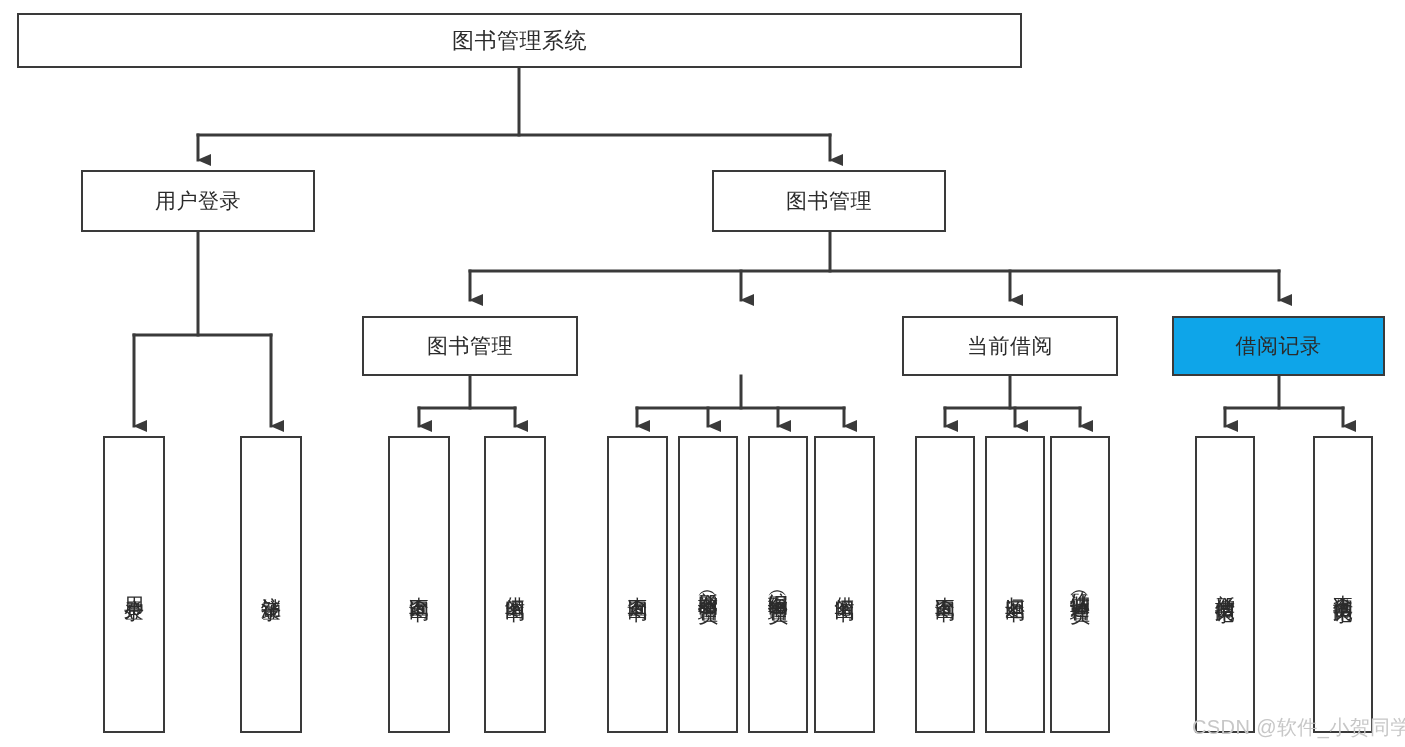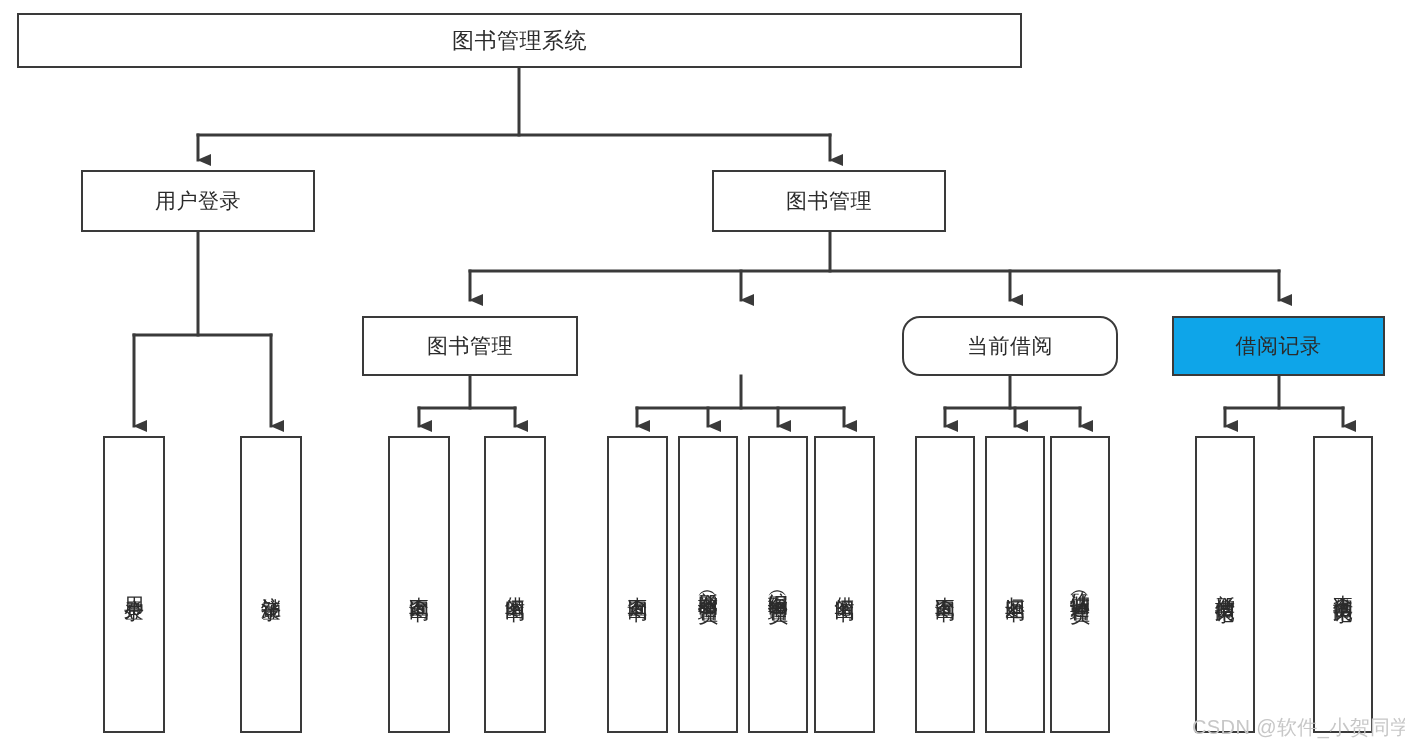--- a/index.html
+++ b/index.html
@@ -127,21 +127,21 @@
   <div class="node" style="left: 81px; top: 170px; width: 234px; height: 62px; border-color: rgb(58, 58, 58); background: rgb(255, 255, 255);">
     <span class="node-label" style="color: rgb(43, 43, 43);">用户登录</span>
   </div>
   <div class="node" style="left: 712px; top: 170px; width: 234px; height: 62px; border-color: rgb(58, 58, 58); background: rgb(255, 255, 255);">
     <span class="node-label" style="color: rgb(43, 43, 43);">图书管理</span>
   </div>
 
   <div class="node" style="left: 362px; top: 316px; width: 216px; height: 60px; border-color: rgb(58, 58, 58); background: rgb(255, 255, 255);">
     <span class="node-label" style="color: rgb(43, 43, 43);">图书管理</span>
   </div>
-  <div class="node" style="left: 902px; top: 316px; width: 216px; height: 60px; border-color: rgb(58, 58, 58); background: rgb(255, 255, 255); border-radius: 18px;">
+  <div class="node" style="left: 902px; top: 316px; width: 216px; height: 60px; border-color: rgb(58, 58, 58); background: rgb(255, 255, 255);">
     <span class="node-label" style="color: rgb(43, 43, 43);">当前借阅</span>
   </div>
   <div class="node" style="left: 1172px; top: 316px; width: 213px; height: 60px; border-color: rgb(58, 58, 58); background: #0ea5e9;">
     <span class="node-label" style="color: rgb(43, 43, 43);">借阅记录</span>
   </div>
 
   <div class="node leaf" style="left: 103px; top: 436px; width: 62px; height: 297px; border-color: rgb(58, 58, 58); background: rgb(255, 255, 255);">
     <span class="node-label" style="color: rgb(43, 43, 43);">用户登录</span>
   </div>
   <div class="node leaf" style="left: 240px; top: 436px; width: 62px; height: 297px; border-color: rgb(58, 58, 58); background: rgb(255, 255, 255);">

